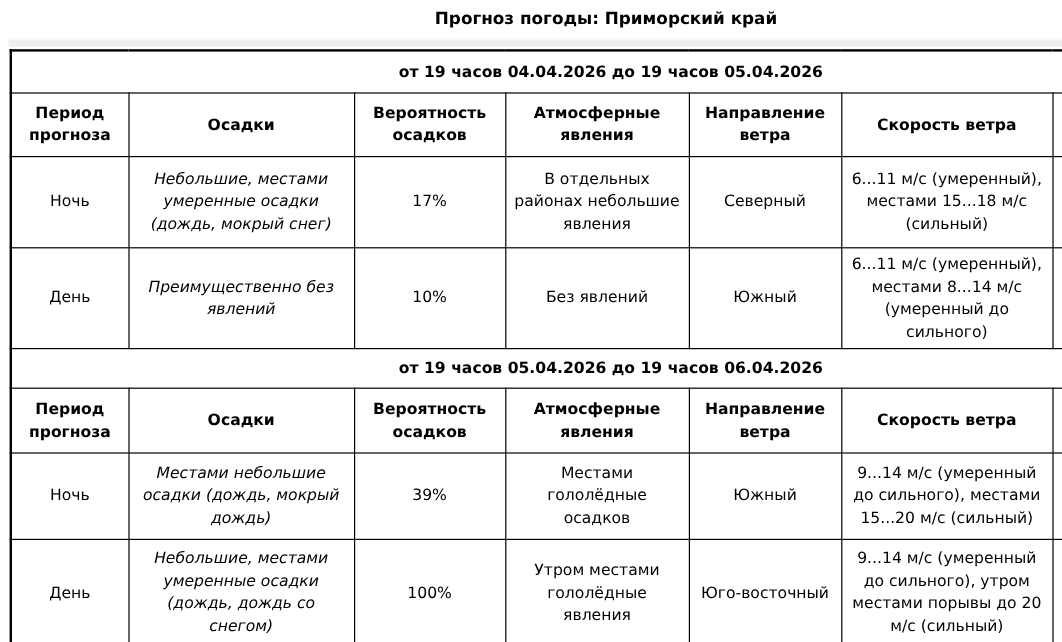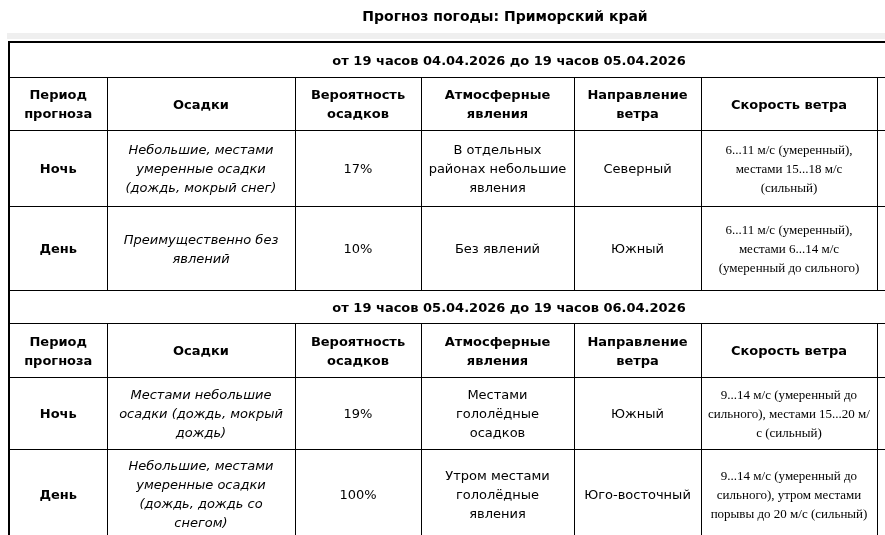--- a/index.html
+++ b/index.html
@@ -50,24 +50,24 @@
   }
   .r-date td {
     height: 30px;
     font-weight: bold;
     font-size: 13.5px;
   }
   .r-head th {
     height: 48px;
     font-weight: bold;
   }
-  td.period { font-weight: bold; margin-left: 20px; }
+  td.period { font-weight: normal; margin-left: 20px; }
   td.c-prec { padding: 2px 11px; font-style: italic; }
   td.c-phen { padding: 2px 20px; }
-  td.c-wind { padding: 2px 5px; font-family: Liberation Serif, serif; }
+  td.c-wind { padding: 2px 5px; }
   .r-n1 td { height: 71px; }
   .r-d1 td { height: 79px; }
   .r-date2 td { height: 28px; }
   .r-head2 th { height: 49px; }
   .r-n2 td { height: 67px; }
   .r-d2 td { height: 84px; }
 </style>
 </head>
 <body>
 
@@ -109,40 +109,40 @@
         <td>Северный</td>
         <td class="c-wind">6...11 м/с (умеренный), местами 15...18 м/с (сильный)</td>
         <td></td>
       </tr>
       <tr class="r-d1">
         <td class="period">День</td>
         <td class="c-prec">Преимущественно без явлений</td>
         <td>10%</td>
         <td class="c-phen">Без явлений</td>
         <td>Южный</td>
-        <td class="c-wind">6...11 м/с (умеренный), местами 6...14 м/с (умеренный до сильного)</td>
+        <td class="c-wind">6...11 м/с (умеренный), местами 8...14 м/с (умеренный до сильного)</td>
         <td></td>
       </tr>
 
       <tr class="r-date r-date2">
         <td colspan="7">от 19 часов 05.04.2026 до 19 часов 06.04.2026</td>
       </tr>
       <tr class="r-head r-head2">
         <th>Период прогноза</th>
         <th>Осадки</th>
         <th>Вероятность осадков</th>
         <th>Атмосферные явления</th>
         <th>Направление ветра</th>
         <th>Скорость ветра</th>
         <th></th>
       </tr>
       <tr class="r-n2">
         <td class="period">Ночь</td>
         <td class="c-prec">Местами небольшие осадки (дождь, мокрый дождь)</td>
-        <td>19%</td>
+        <td>39%</td>
         <td class="c-phen">Местами гололёдные осадков</td>
         <td>Южный</td>
         <td class="c-wind">9...14 м/с (умеренный до сильного), местами 15...20 м/с (сильный)</td>
         <td></td>
       </tr>
       <tr class="r-d2">
         <td class="period">День</td>
         <td class="c-prec">Небольшие, местами умеренные осадки (дождь, дождь со снегом)</td>
         <td>100%</td>
         <td class="c-phen">Утром местами гололёдные явления</td>

